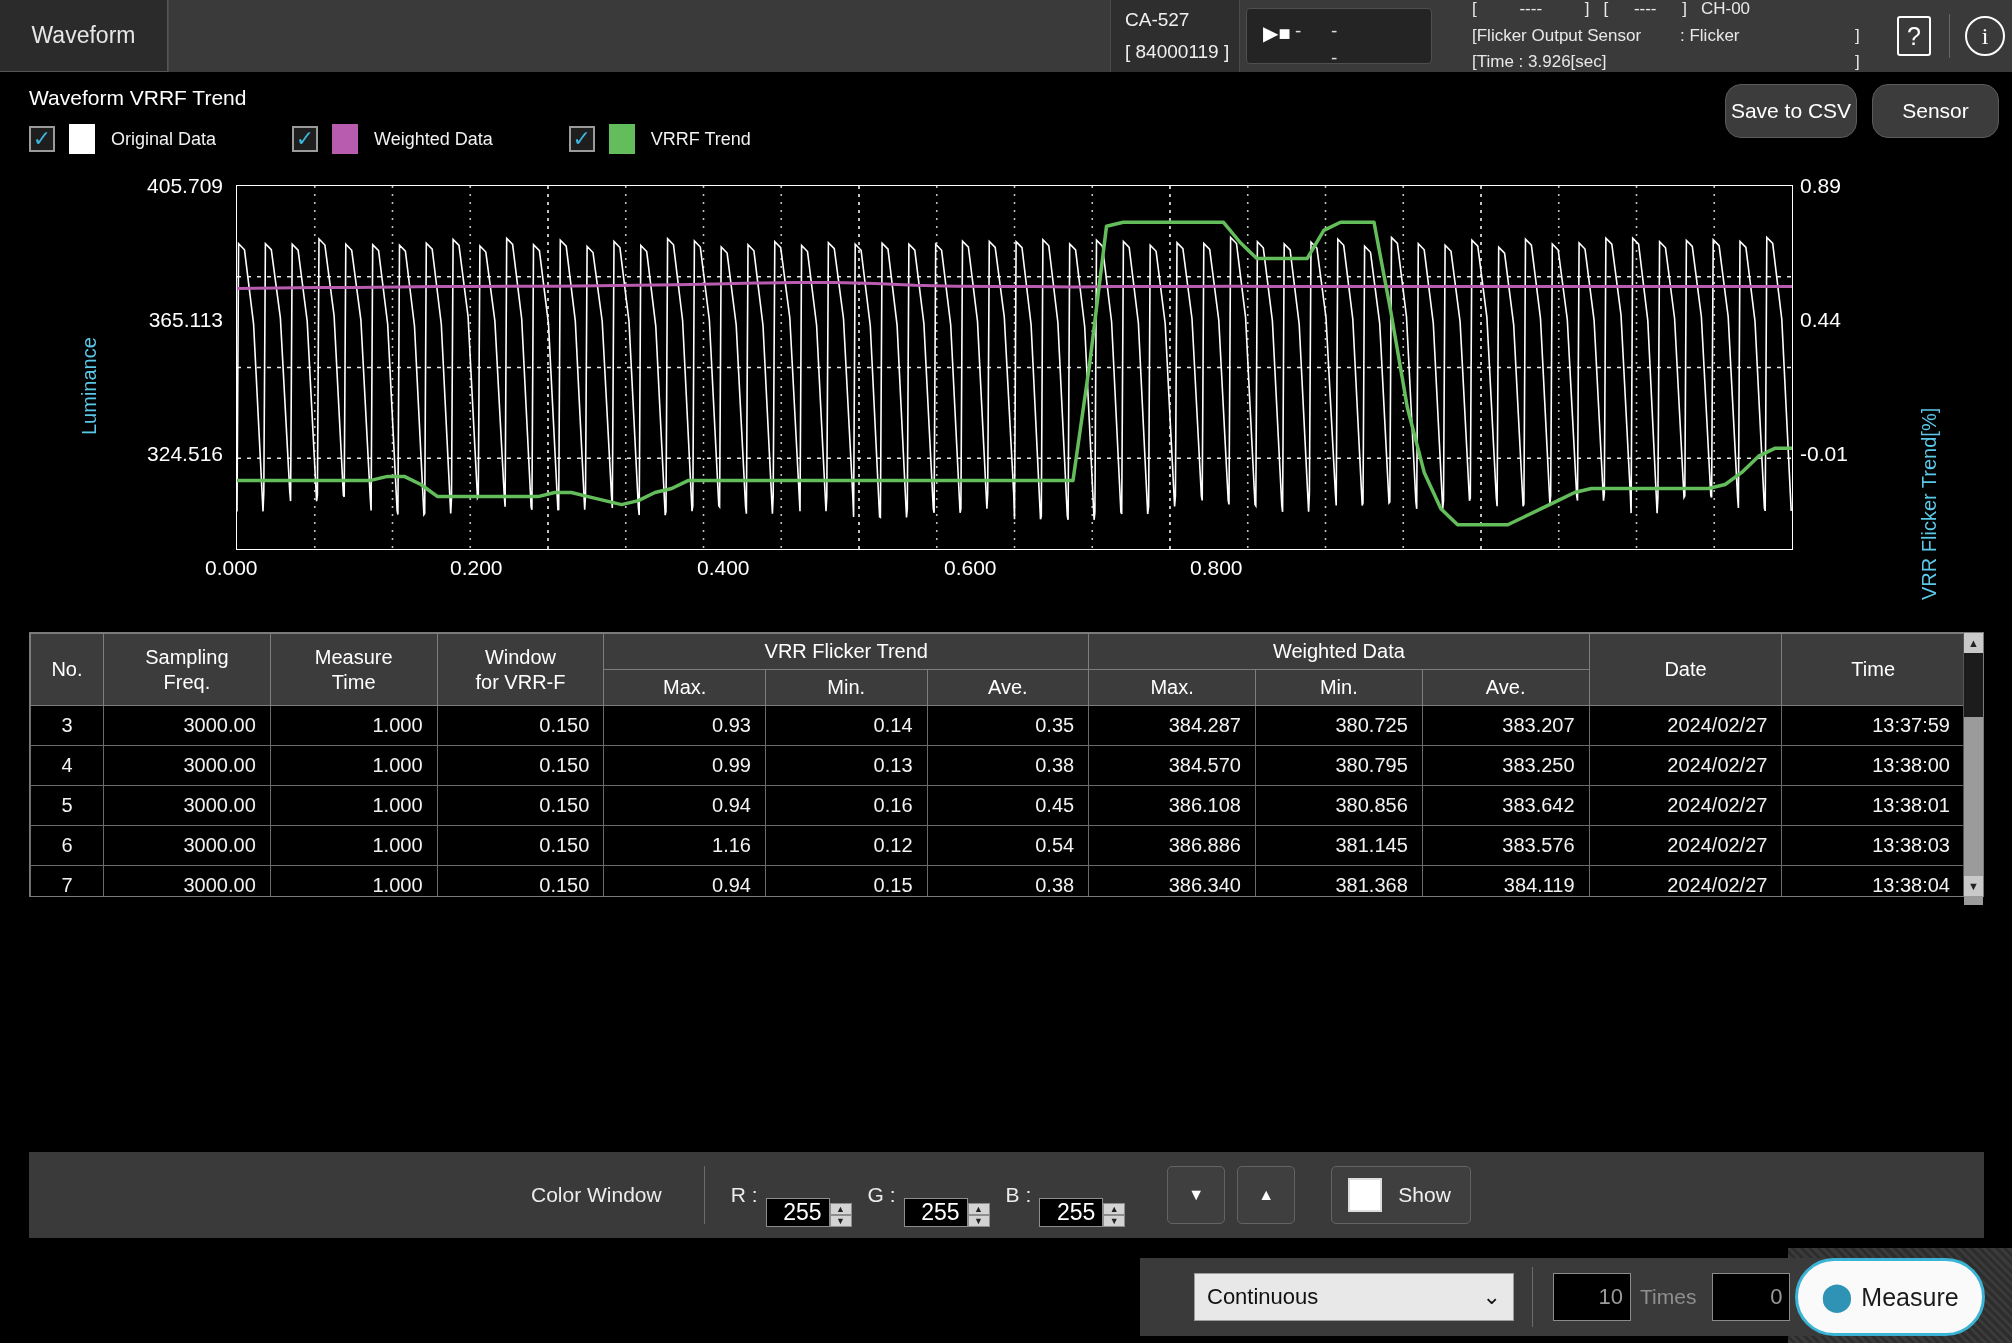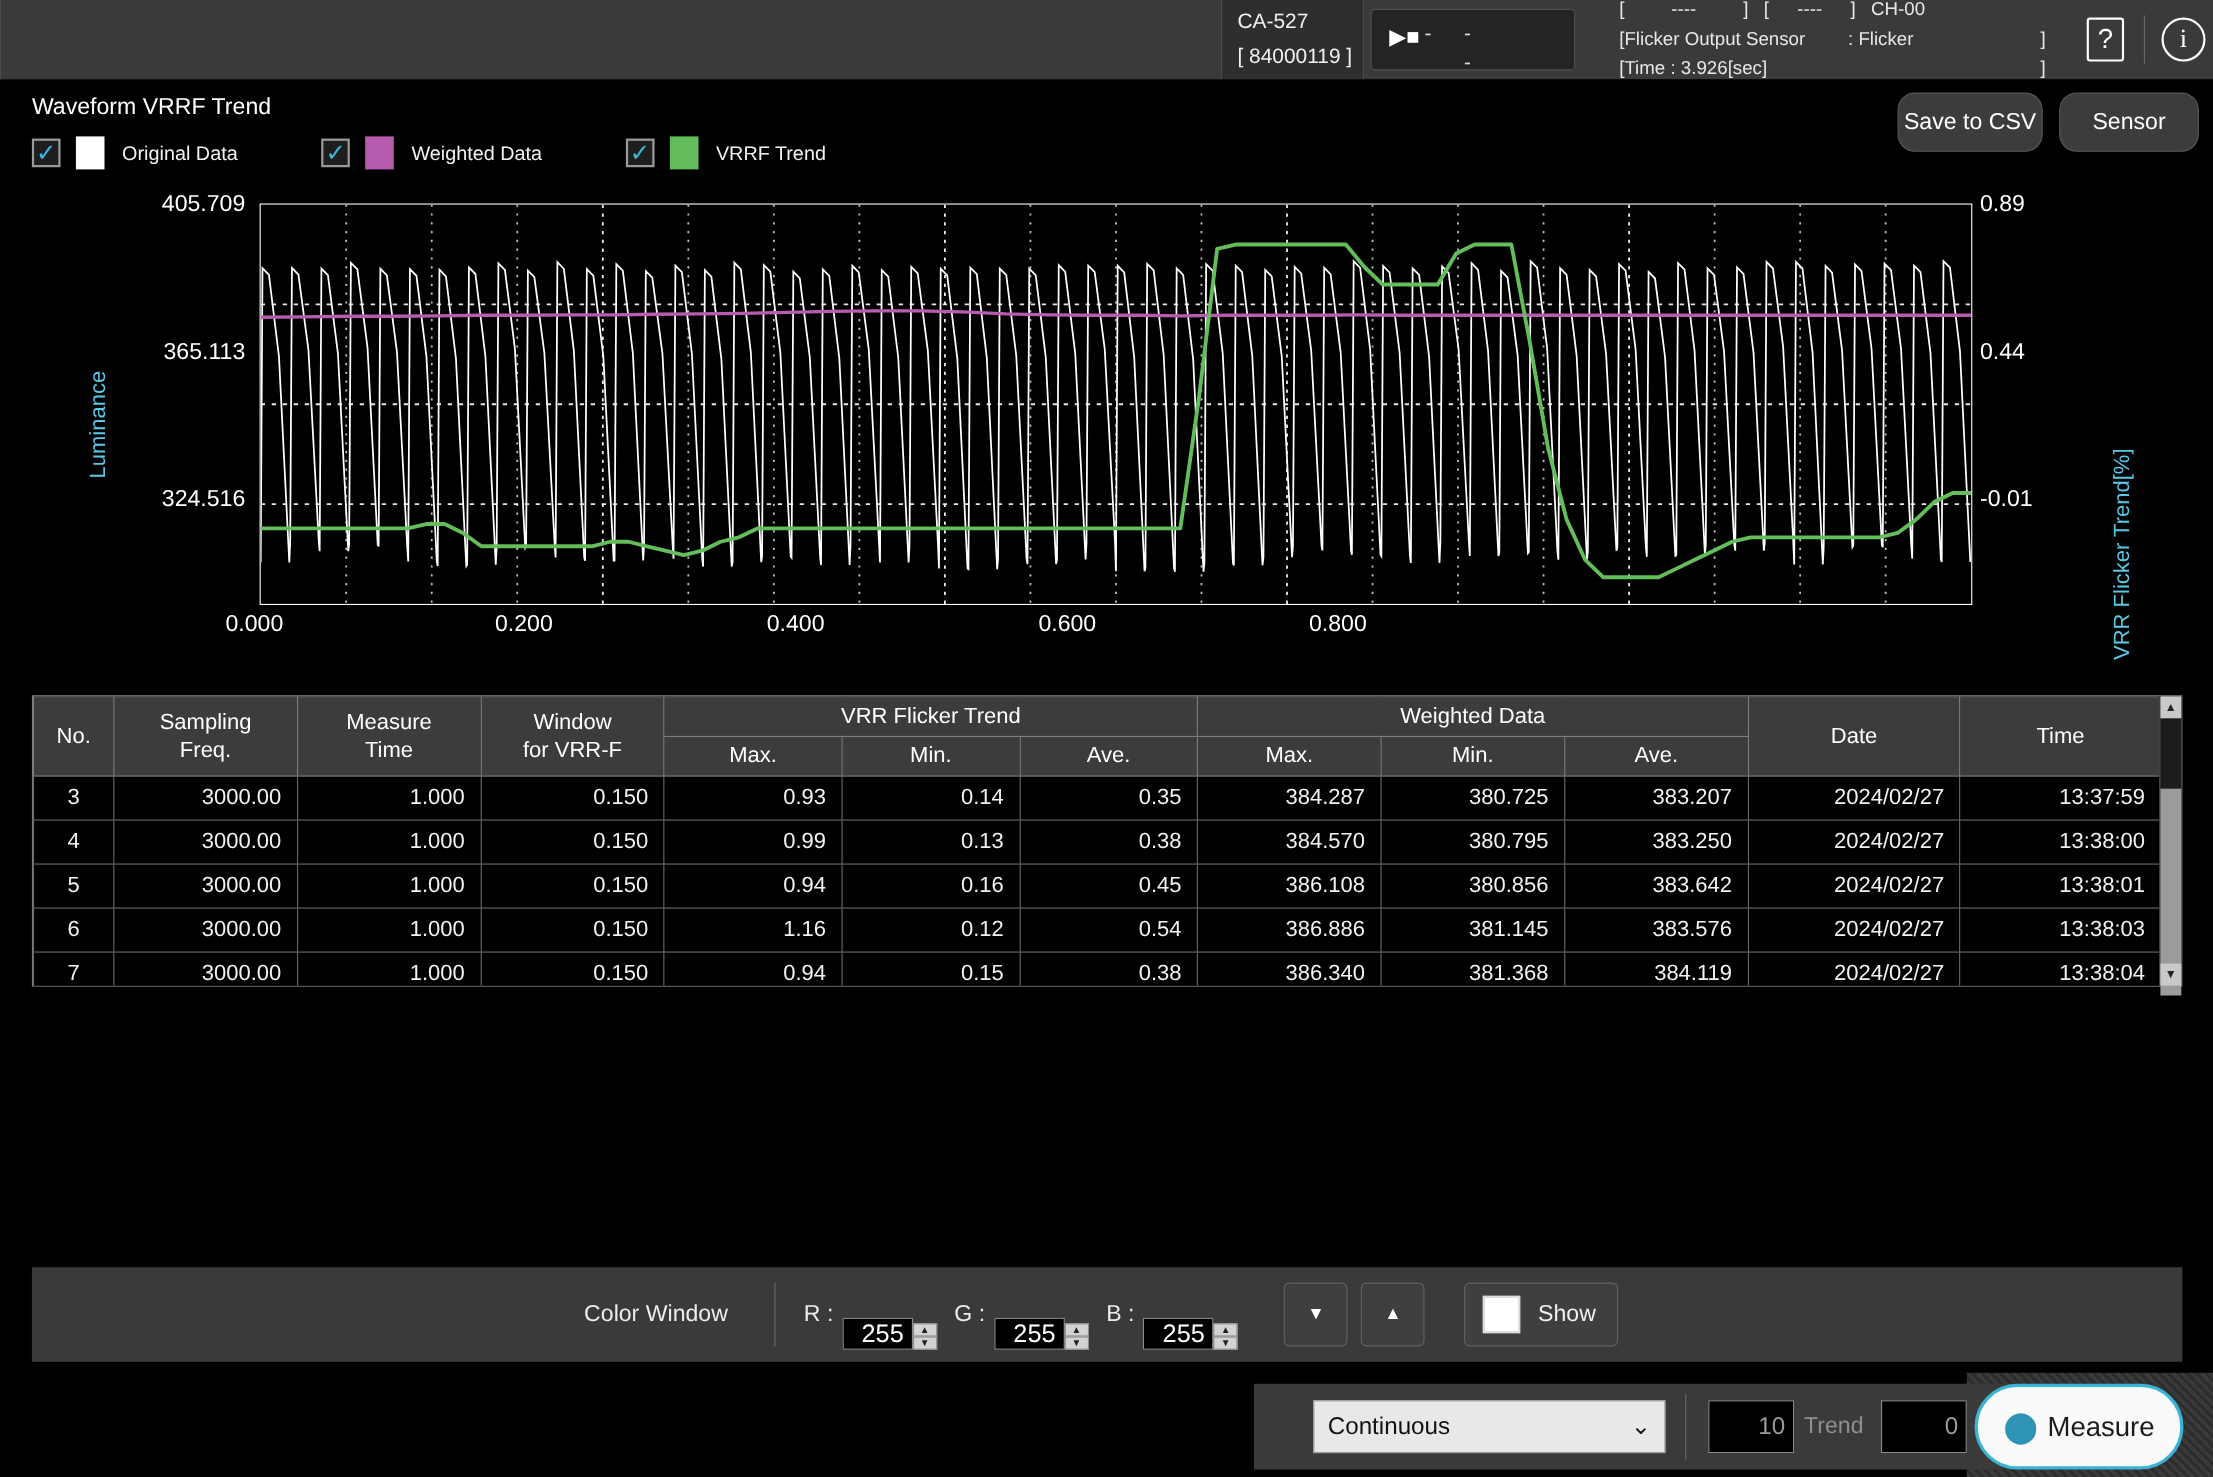--- a/index.html
+++ b/index.html
@@ -189,20 +189,23 @@
   }
   .hatch{
     position:absolute; left:1788px; top:1248px; width:224px; height:95px;
     background:repeating-linear-gradient(45deg,#3a3a3a 0 3px,#2d2d2d 3px 6px);
   }
 </style>
 </head>
 <body>
 
 <div class="topbar">
+  <div class="tab inactive">
+    <span>Waveform</span>
+  </div>
   <div class="topbar-filler"></div>
 
   <div class="dev-box">
     <span>CA-527</span>
     <span>[ 84000119 ]</span>
   </div>
 
   <div class="cam-box">
     <span class="cam-ico">▶■</span>
     <span class="cam-dash1">-</span>
@@ -491,21 +494,21 @@
 <div class="bottombar"></div>
 <div class="hatch"></div>
 
 <div class="measure-panel">
   <div class="sel">
     <span>Continuous</span>
     <span>⌄</span>
   </div>
   <span class="mp-sep"></span>
   <div class="numbox">10</div>
-  <span class="unit">Trend</span>
+  <span class="unit">Times</span>
   <div class="numbox">0</div>
   <span class="unit">sec</span>
 </div>
 
 <div class="measure-btn">
   <span class="drop-ico">⬤</span>
   <span>Measure</span>
 </div>
 
 </body></html>

